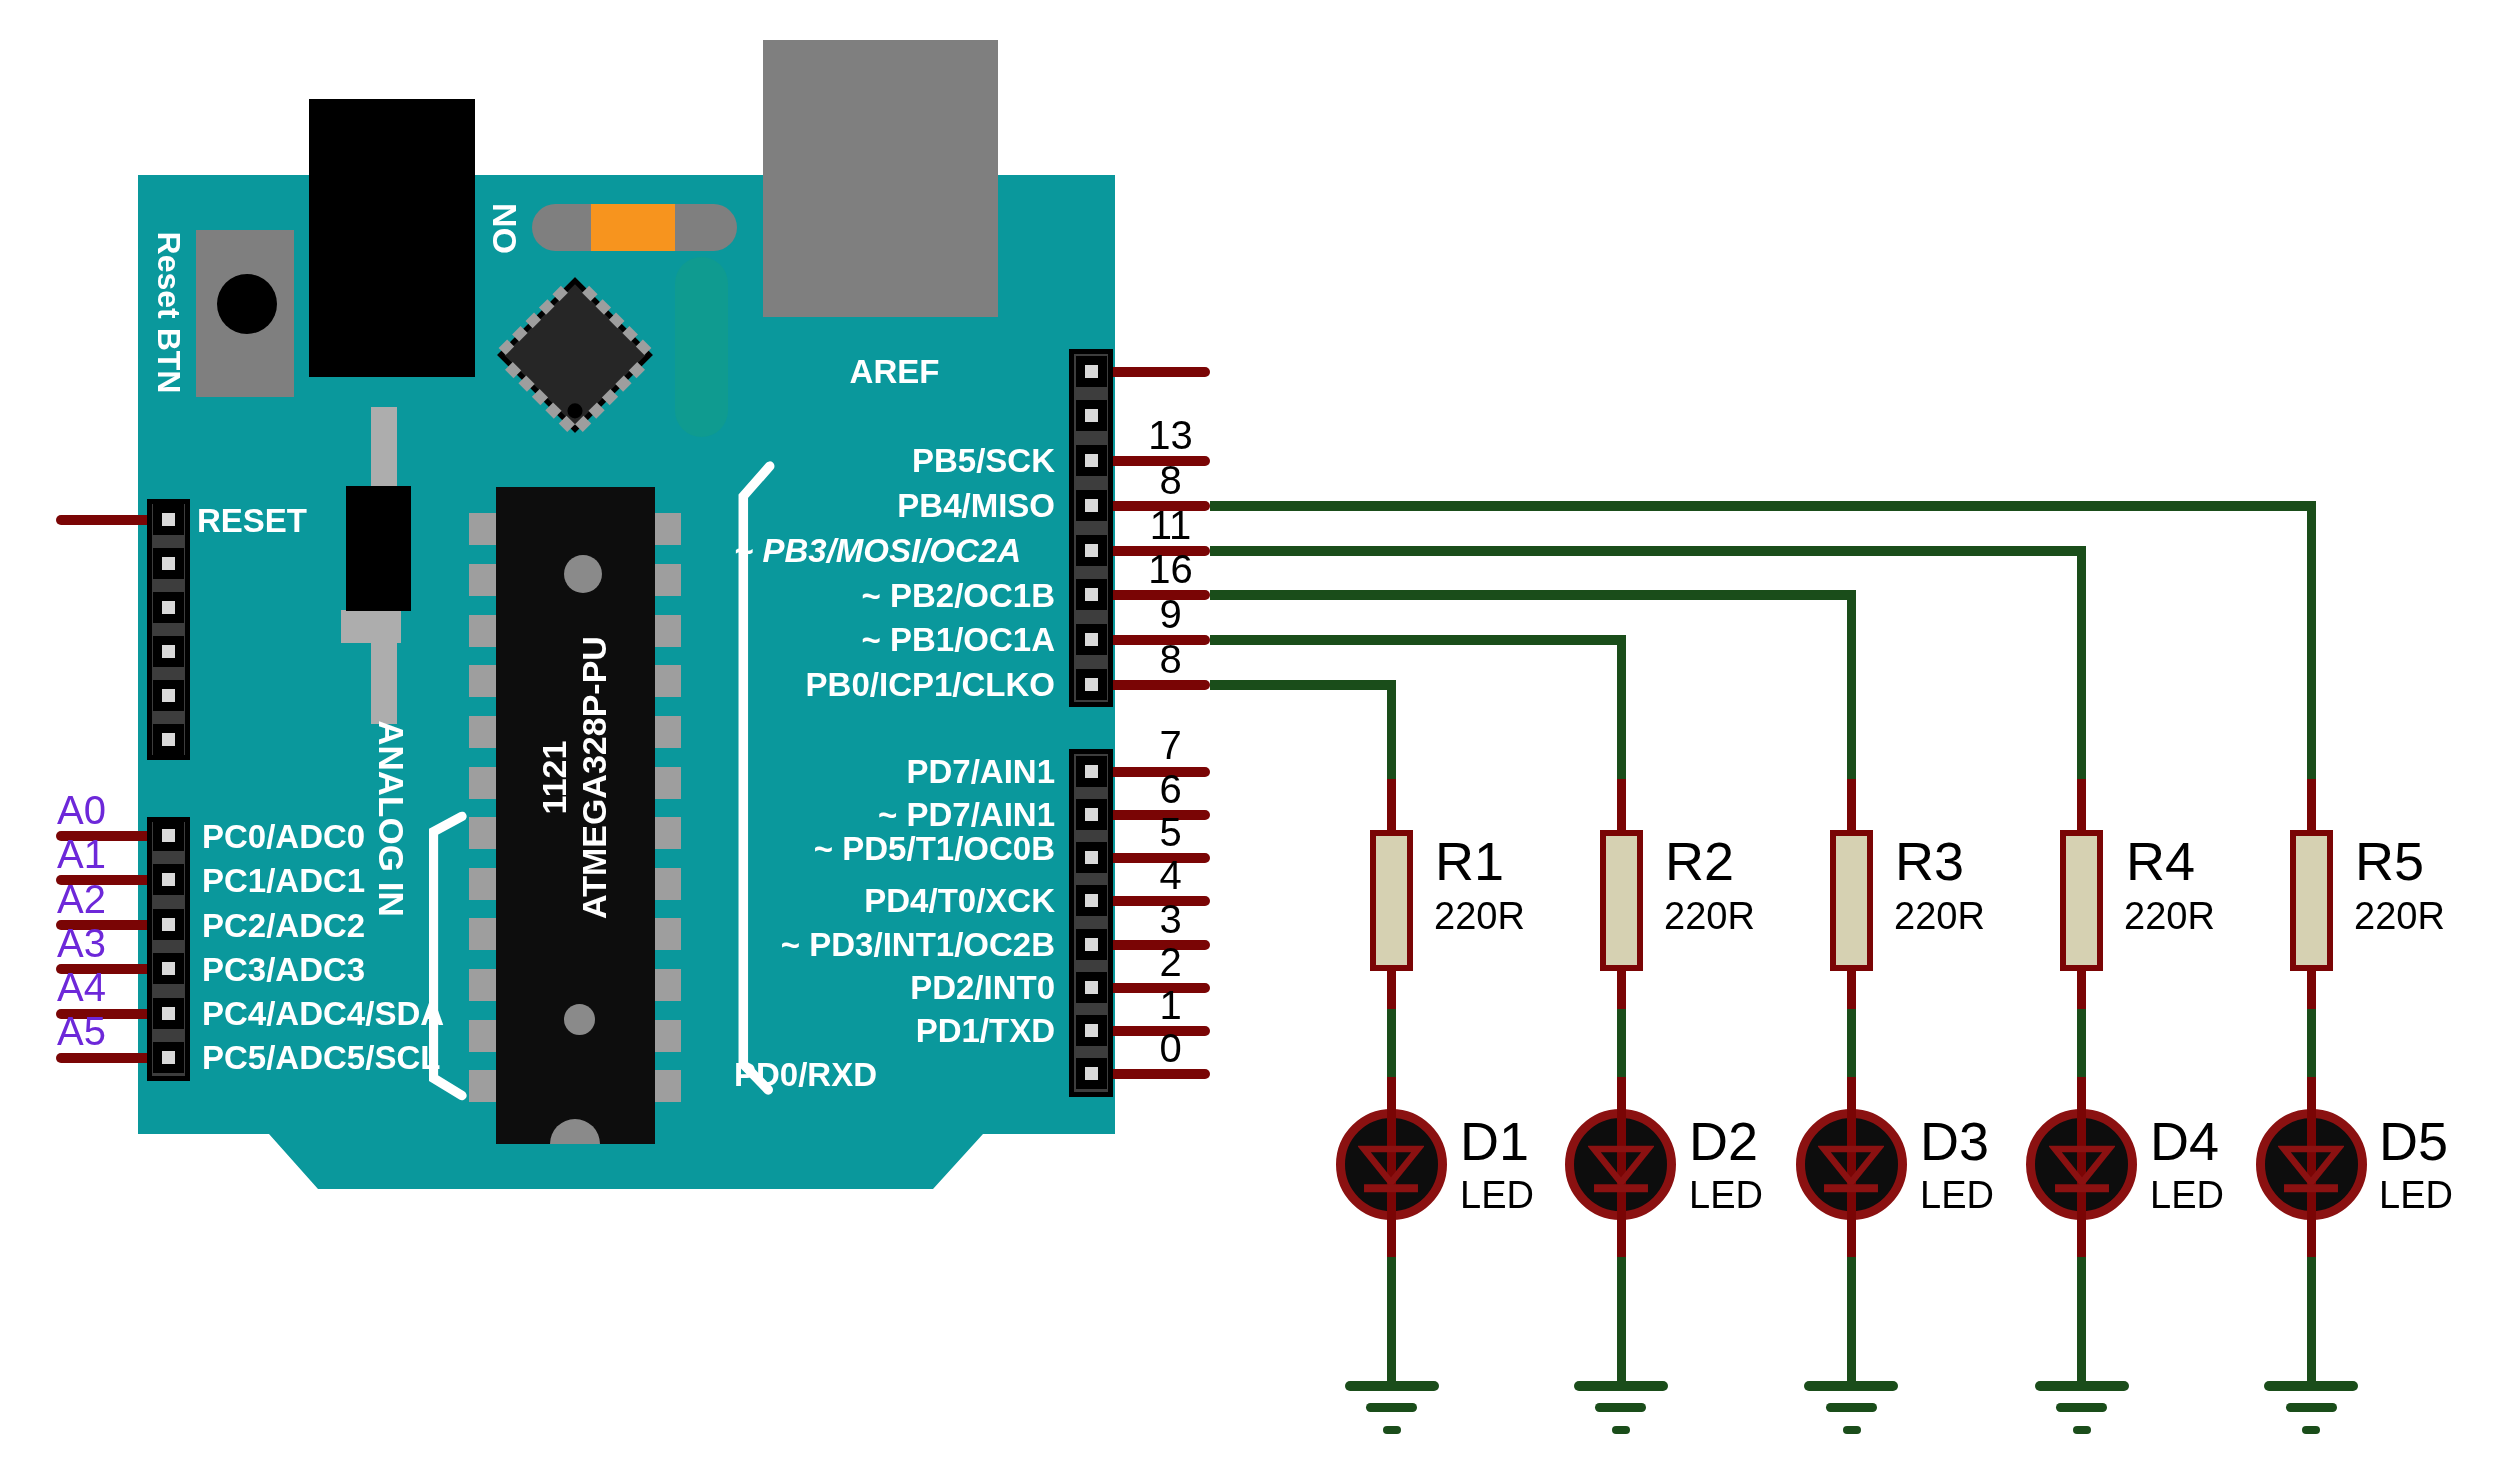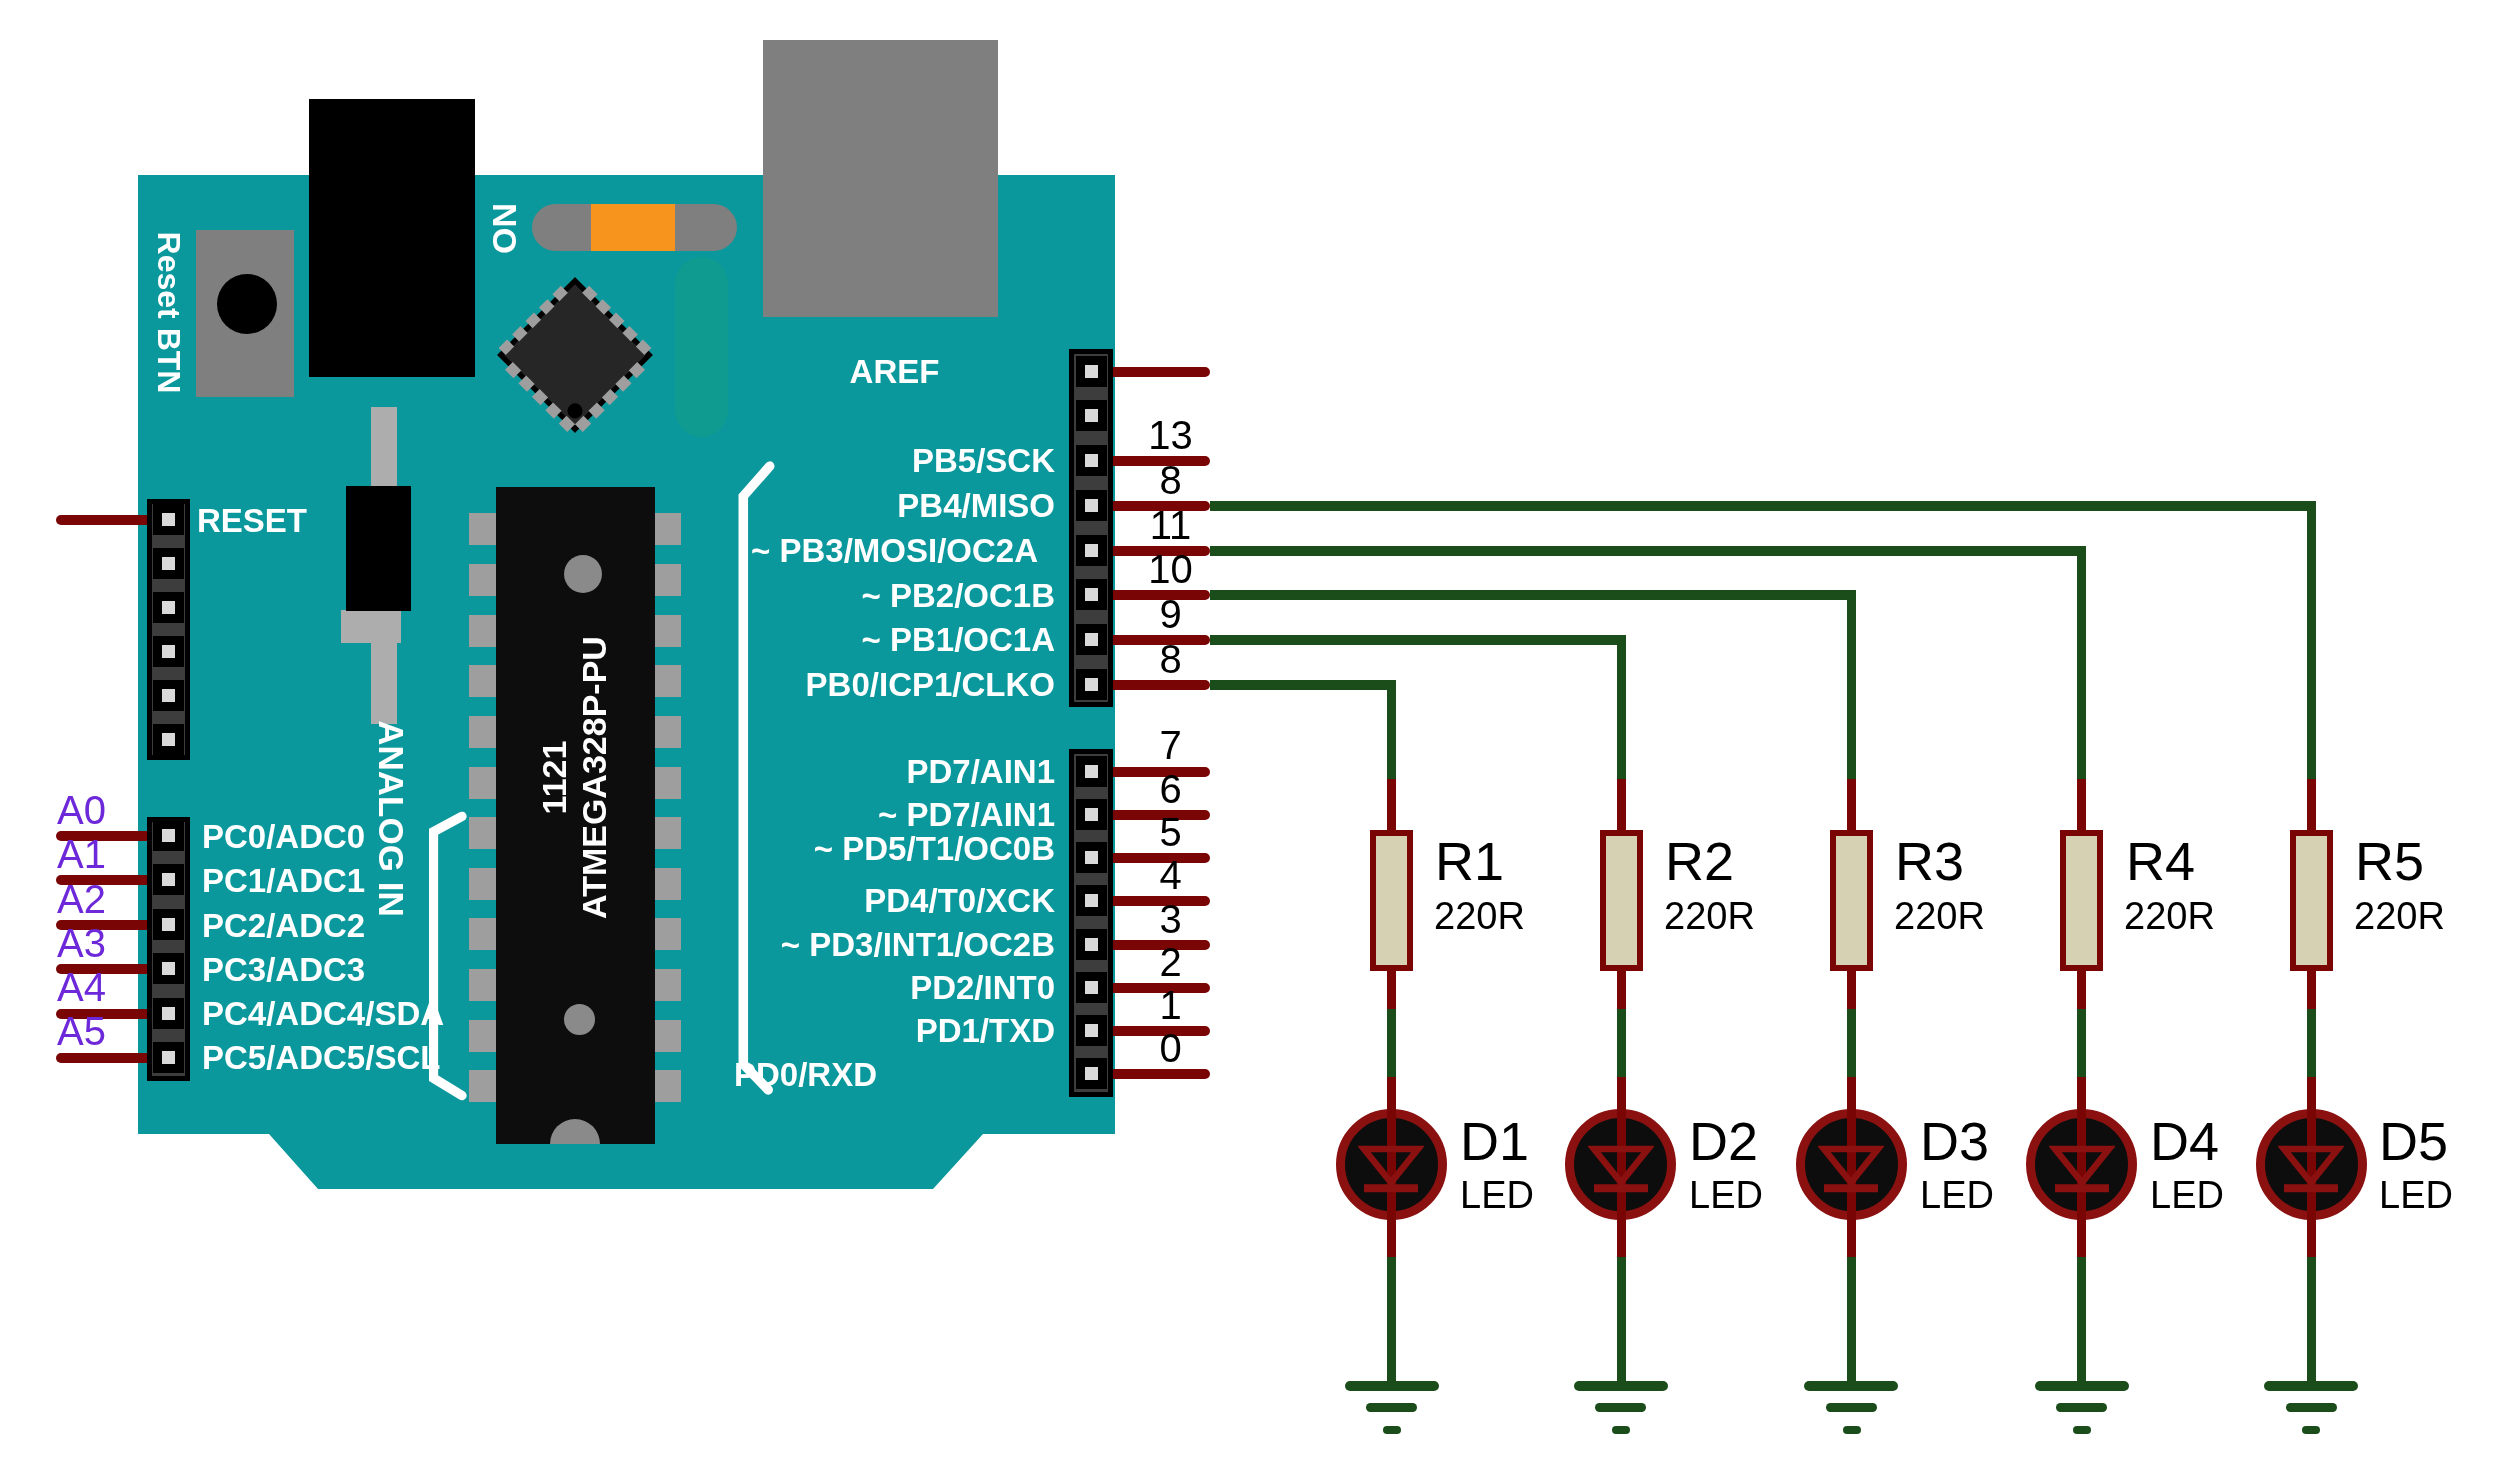--- a/index.html
+++ b/index.html
@@ -109,27 +109,27 @@
     <div class="pin" style="left: 1076px; top: 445px;"></div>
     <div class="wlabel" style="left: 734px; top: 442px; width: 321px; text-align: right;">PB5/SCK</div>
     <div class="num" style="left: 1119px; top: 415px; width: 103px; text-align: center;">13</div>
     <div class="wire" style="left: 1090px; top: 456px; width: 120px; height: 9.5px; background: rgb(122, 5, 5); border-radius: 0px 5.1px 5.1px 0px;"></div>
     <div class="pin" style="left: 1076px; top: 490px;"></div>
     <div class="wlabel" style="left: 734px; top: 487px; width: 321px; text-align: right;">PB4/MISO</div>
     <div class="num" style="left: 1119px; top: 460px; width: 103px; text-align: center;">8</div>
     <div class="wire" style="left: 1090px; top: 501px; width: 120px; height: 9.5px; background: rgb(122, 5, 5); border-radius: 0px 5.1px 5.1px 0px;"></div>
     <div class="wire" style="left: 1210px; top: 501px; width: 1105px; height: 9.5px; background: rgb(26, 77, 26);"></div>
     <div class="pin" style="left: 1076px; top: 535px;"></div>
-    <div class="wlabel" style="left: 734px; top: 532px; width: 321px; text-align: center;">~ PB3/MOSI/OC2A</div>
+    <div class="wlabel" style="left: 734px; top: 532px; width: 321px; text-align: left; font-style: italic;">~ PB3/MOSI/OC2A</div>
     <div class="num" style="left: 1119px; top: 505px; width: 103px; text-align: center;">11</div>
     <div class="wire" style="left: 1090px; top: 546px; width: 120px; height: 9.5px; background: rgb(122, 5, 5); border-radius: 0px 5.1px 5.1px 0px;"></div>
     <div class="wire" style="left: 1210px; top: 546px; width: 876px; height: 9.5px; background: rgb(26, 77, 26);"></div>
     <div class="pin" style="left: 1076px; top: 579px;"></div>
     <div class="wlabel" style="left: 734px; top: 577px; width: 321px; text-align: right;">~ PB2/OC1B</div>
-    <div class="num" style="left: 1119px; top: 549px; width: 103px; text-align: center;">10</div>
+    <div class="num" style="left: 1119px; top: 549px; width: 103px; text-align: center;">16</div>
     <div class="wire" style="left: 1090px; top: 590px; width: 120px; height: 9.5px; background: rgb(122, 5, 5); border-radius: 0px 5.1px 5.1px 0px;"></div>
     <div class="wire" style="left: 1210px; top: 590px; width: 645px; height: 9.5px; background: rgb(26, 77, 26);"></div>
     <div class="pin" style="left: 1076px; top: 624px;"></div>
     <div class="wlabel" style="left: 734px; top: 621px; width: 321px; text-align: right;">~ PB1/OC1A</div>
     <div class="num" style="left: 1119px; top: 594px; width: 103px; text-align: center;">9</div>
     <div class="wire" style="left: 1090px; top: 635px; width: 120px; height: 9.5px; background: rgb(122, 5, 5); border-radius: 0px 5.1px 5.1px 0px;"></div>
     <div class="wire" style="left: 1210px; top: 635px; width: 415px; height: 9.5px; background: rgb(26, 77, 26);"></div>
     <div class="pin" style="left: 1076px; top: 669px;"></div>
     <div class="wlabel" style="left: 734px; top: 666px; width: 321px; text-align: right;">PB0/ICP1/CLKO</div>
     <div class="num" style="left: 1119px; top: 639px; width: 103px; text-align: center;">8</div>

